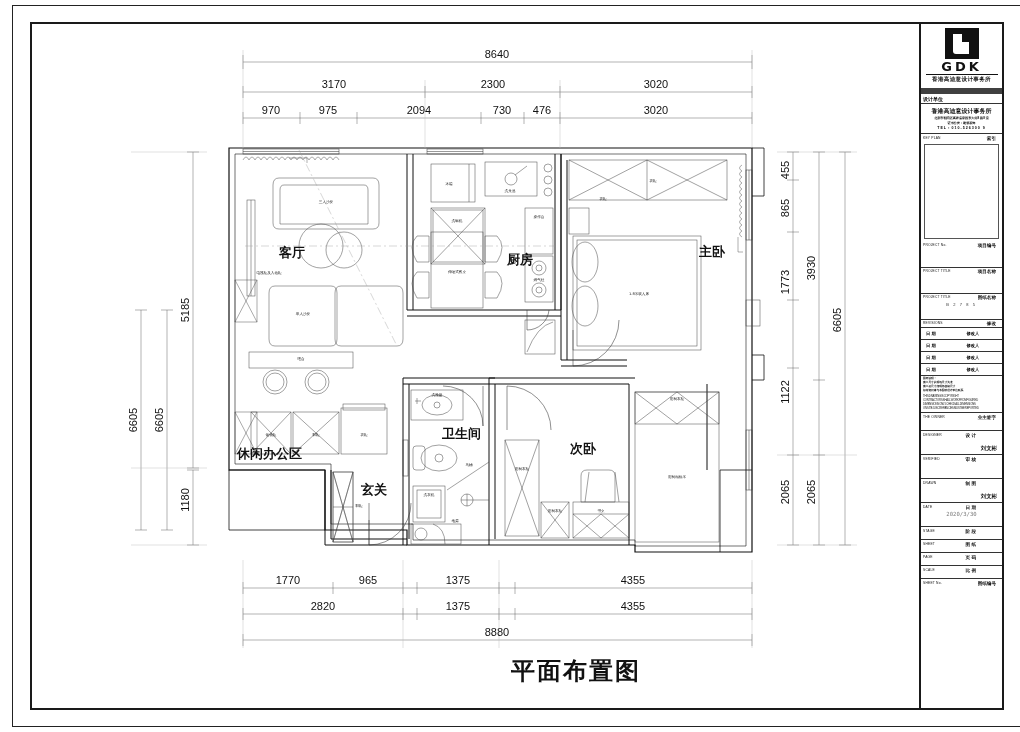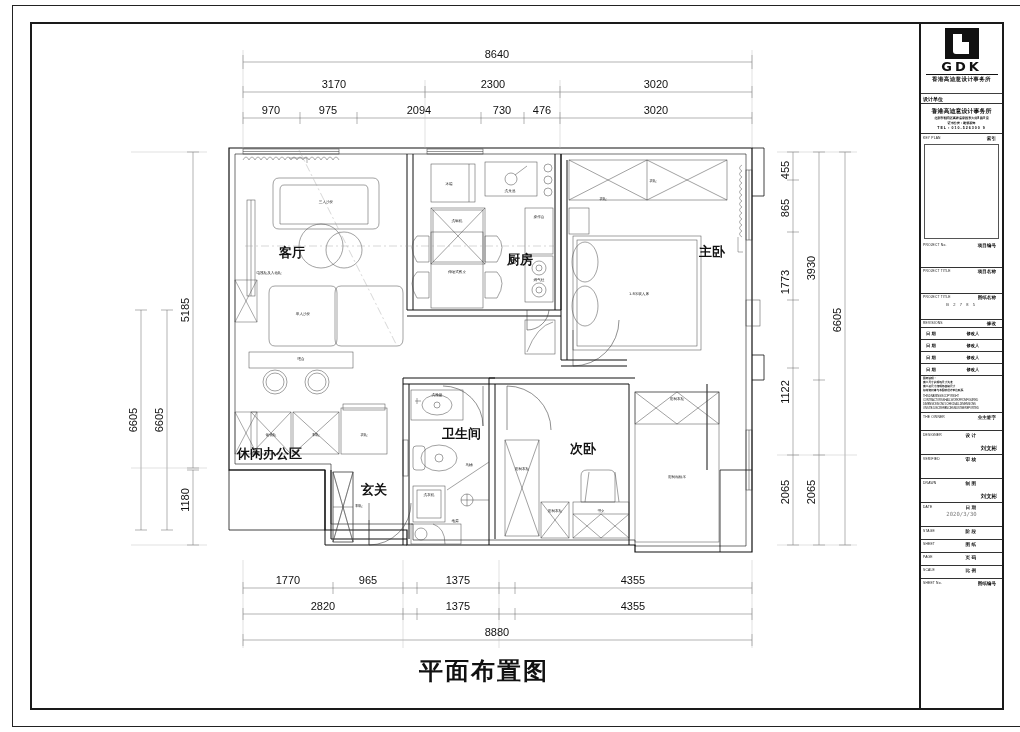--- a/index.html
+++ b/index.html
@@ -28,21 +28,21 @@
   }
   
   .title-block {
     position: absolute; left: 912px; top: 24px;
     width: 83px; height: 684px;
     border-left: 2px solid #1a1a1a;
     background: #fff;
     font-size: 3.4px;
   }
   .tb-logo {
-    height: 70px; border-bottom: 1px solid #404040;
+    height: 70px; border-bottom: 6px solid #404040;
     display: flex; flex-direction: column; align-items: center;
     justify-content: flex-start; padding-top: 2px;
   }
   .logo-mark {
     width: 34px; height: 31px; background: #111;
     position: relative; margin-top: 2px;
   }
   .logo-mark:before {
     content: ""; position: absolute; left: 8px; top: 6px;
     width: 16px; height: 20px; background: #fff;
@@ -105,22 +105,22 @@
   }
   .tb-halfrow > div {
     flex: 1; padding: 1.5px 2px; font-size: 3.3px;
     display: flex; align-items: center;
   }
   .tb-halfrow .cnb { font-size: 4.3px; font-weight: bold; margin-left: 3px; }
   
   .dwg { position: absolute; left: 0; top: 0; width: 912px; height: 732px; }
   .dwg svg { display:block; }
   .plan-title {
-    position: absolute; left: 312px; top: 655px; width: 330px;
-    text-align: center; font-size: 24px; color: #111;
+    position: absolute; left: 304px; top: 655px; width: 330px;
+    text-align: right; font-size: 24px; color: #111;
     font-family: "DejaVu Serif", serif; font-weight: bold;
     letter-spacing: 2px;
   }
   .dim-txt {
     font-family: "Liberation Sans", sans-serif;
     font-size: 11px; fill: #111;
   }
   .dim-txt-v {
     font-family: "Liberation Sans", sans-serif;
     font-size: 11px; fill: #111;

